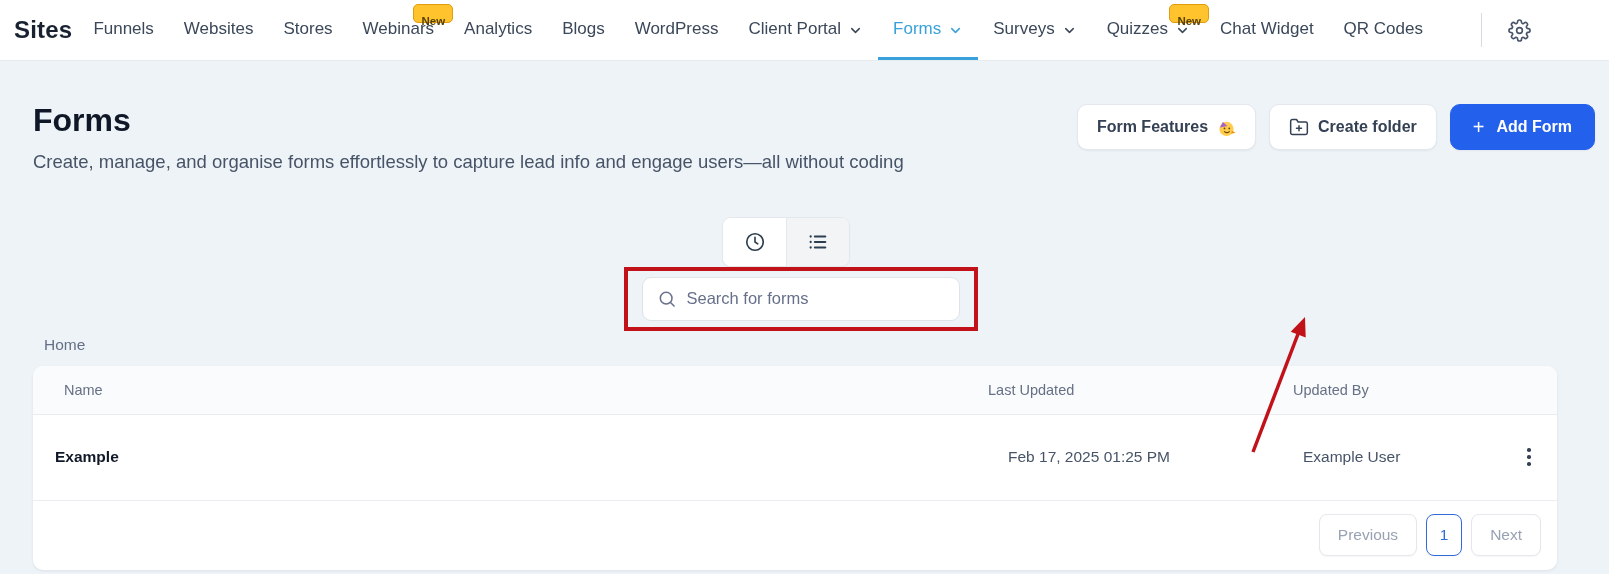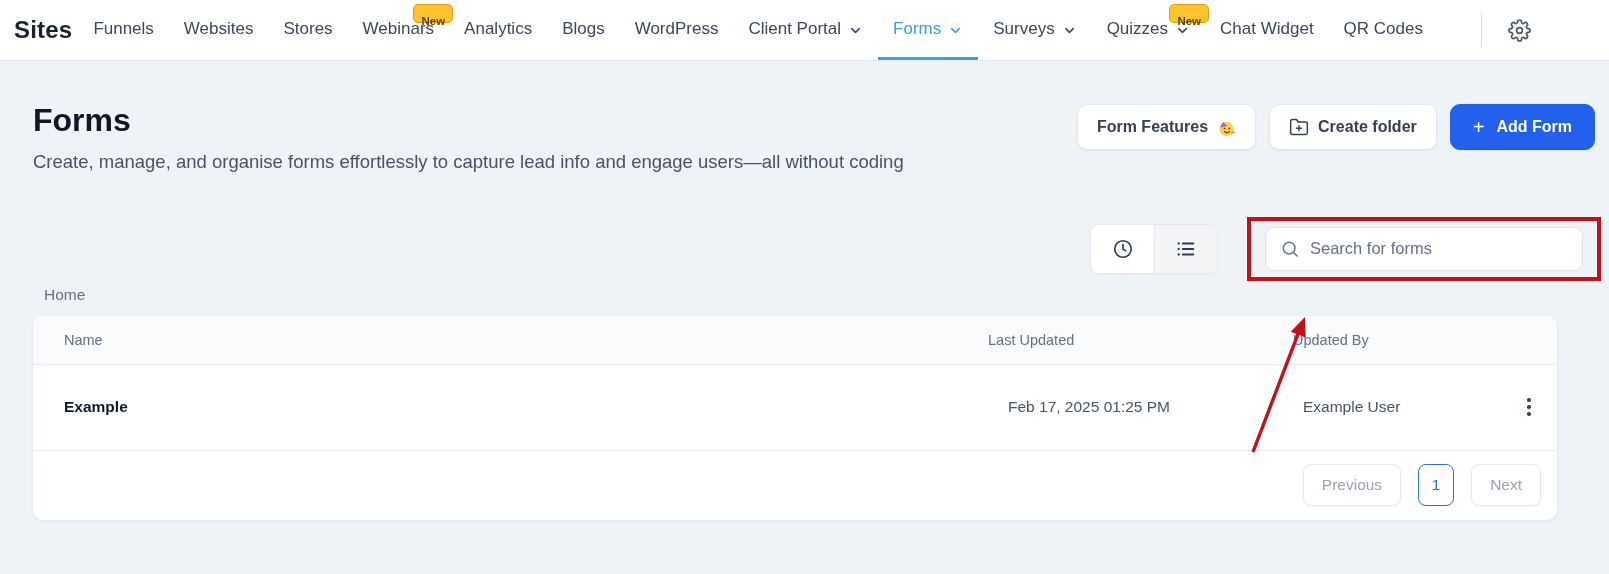--- a/index.html
+++ b/index.html
@@ -46,21 +46,21 @@
   .btn {
     height:46px; display:flex; align-items:center; gap:9px; padding:0 19px;
     background:#fff; border:1px solid #e4e7ec; border-radius:10px;
     font-size:16px; font-weight:600; color:#344054;
     box-shadow:0 1px 2px rgba(16,24,40,.06); cursor:pointer; white-space:nowrap;
   }
   .btn-primary { background:#2360ec; border-color:#2360ec; color:#fff; padding:0 22px; }
   .btn-primary .plus { font-size:20px; font-weight:500; margin-right:3px; line-height:1; }
 
   
-  .toolbar { display:flex; justify-content:flex-end; align-items:center; margin:40px 8px 0 0; }
+  .toolbar { display:flex; justify-content:flex-end; align-items:center; margin:40px 8px 0 0;flex-direction:column; }
   .view-group {
     display:flex; border:1px solid #e4e7ec; border-radius:9px; overflow:hidden;
     background:#fff; margin-right:29px; box-shadow:0 1px 2px rgba(16,24,40,.04);
   }
   .view-btn { width:63px; height:48px; display:flex; align-items:center; justify-content:center; background:#fff; cursor:pointer; }
   .view-btn + .view-btn { border-left:1px solid #e4e7ec; background:#f2f4f6; }
   .annotation-box { border:4px solid #c11219; padding:6px 14px; }
   .search-box {
     display:flex; align-items:center; gap:10px; width:318px; height:44px;
     background:#fff; border:1px solid #dfe3e8; border-radius:9px; padding:0 14px;
@@ -74,24 +74,24 @@
   
   .card { margin:11px 52px 0 33px; background:#fff; border-radius:10px; box-shadow:0 1px 3px rgba(16,24,40,.08); }
   .tgrid { display:grid; grid-template-columns:1fr 295px 203px 84px; align-items:center; }
   .thead {
     height:49px; background:#fafbfc; border-bottom:1px solid #eaecf0;
     border-radius:10px 10px 0 0; font-size:14.5px; font-weight:500; color:#667085;gap:10px;
   }
   .col-name { padding-left:31px; }
   .col { padding-left:33px; }
   .trow { height:86px; border-bottom:1px solid #eaecf0; font-size:15.5px; color:#475467; }
-  .row-name { padding-left:31px; color:#101828; font-weight:600; }
+  .row-name { padding-left:22px; color:#101828; font-weight:600; }
   .kebab { margin-left:46px; display:flex; flex-direction:column; gap:3.5px; align-items:center; width:20px; padding:5px 0; cursor:pointer; }
   .kebab span { width:3.5px; height:3.5px; border-radius:50%; background:#344054; }
-  .tfoot { display:flex; justify-content:flex-end; align-items:center; gap:17px; padding:13px 16px 14px; }
+  .tfoot { display:flex; justify-content:flex-end; align-items:center; gap:9px; padding:13px 16px 14px; }
   .pg-btn {
     height:42px; padding:0 18px; background:#fff; border:1px solid #e4e7ec; border-radius:8px;
     font-size:15.5px; color:#98a2b3; display:flex; align-items:center; justify-content:center;
     box-shadow:0 1px 2px rgba(16,24,40,.04); cursor:pointer;
   }
   .pg-page { width:36px; padding:0; color:#2f6bdb; border-color:#2f6bdb; }
 
   
   .arrow-overlay { position:absolute; left:0; top:0; pointer-events:none; }
 </style>

